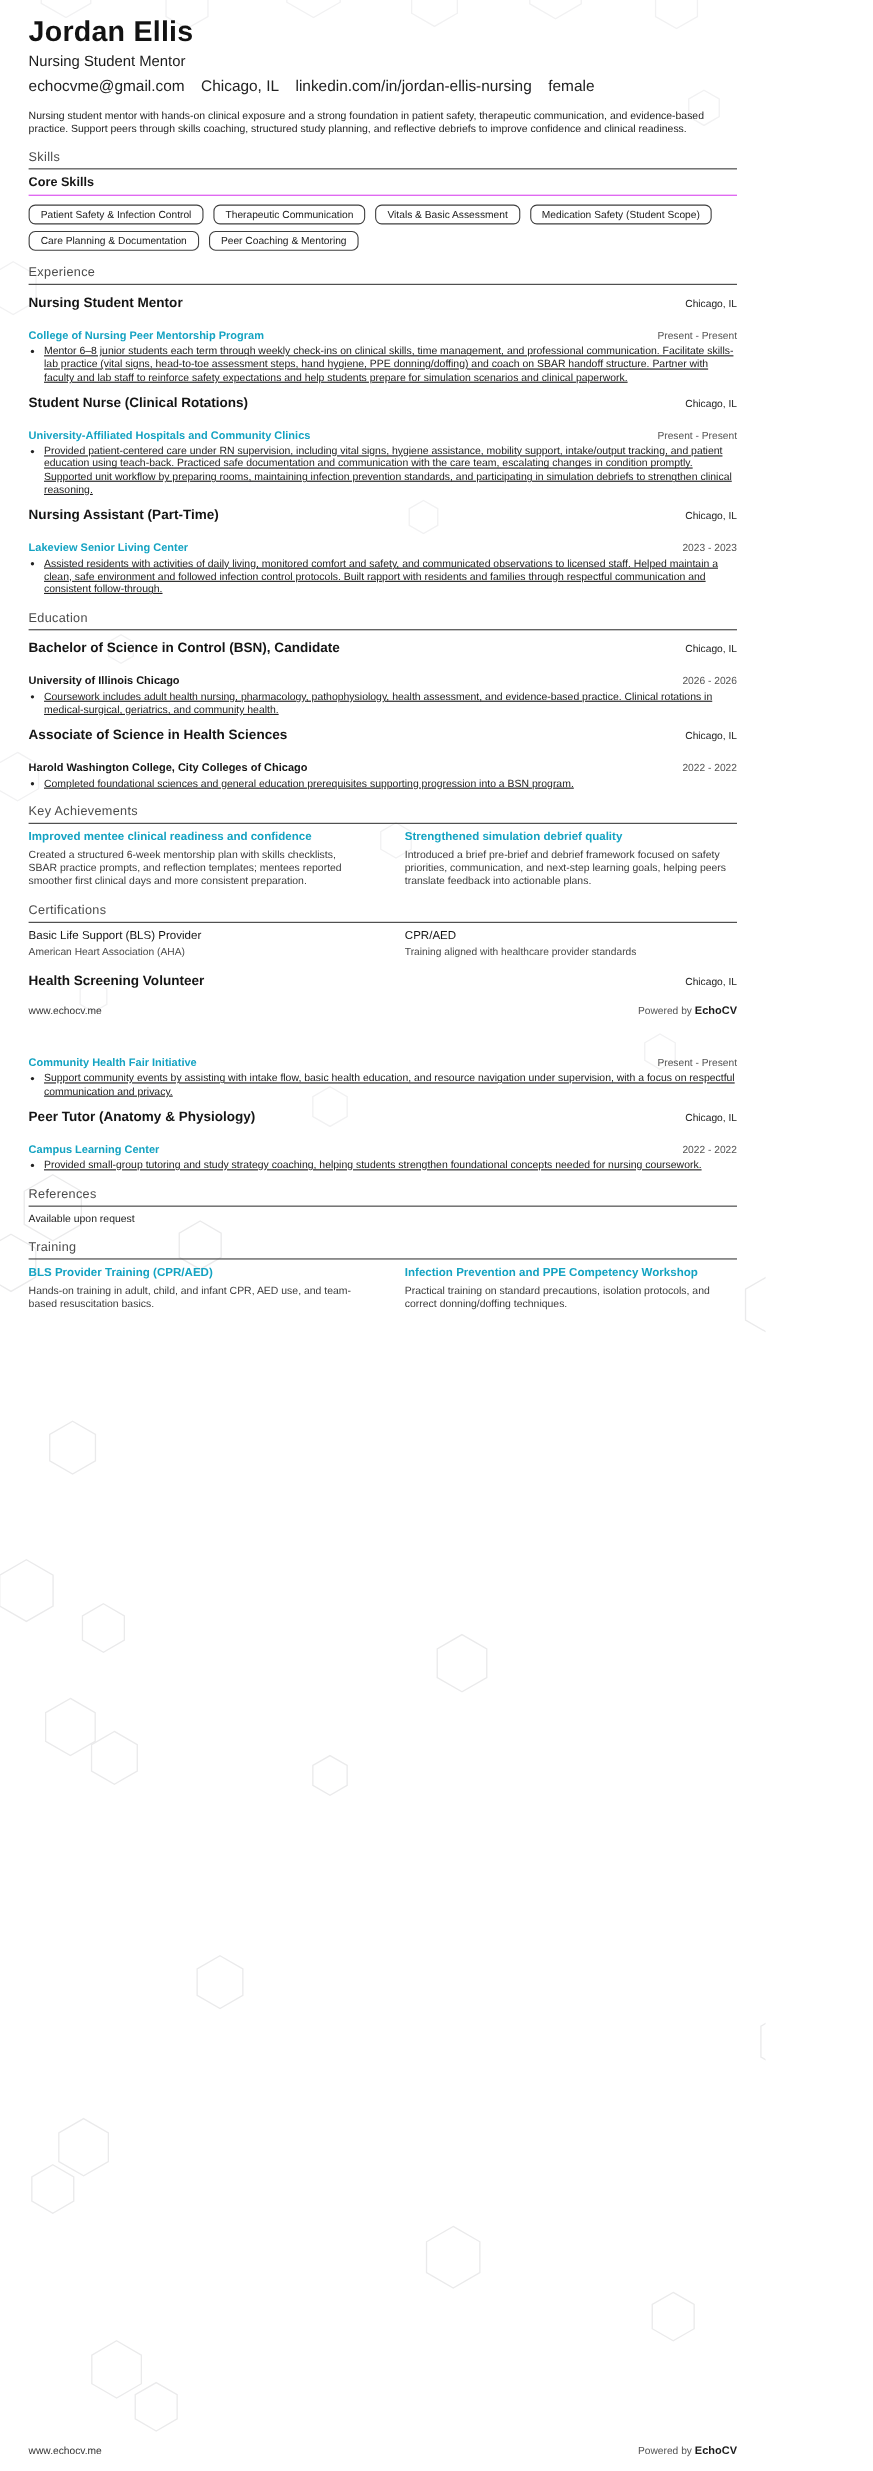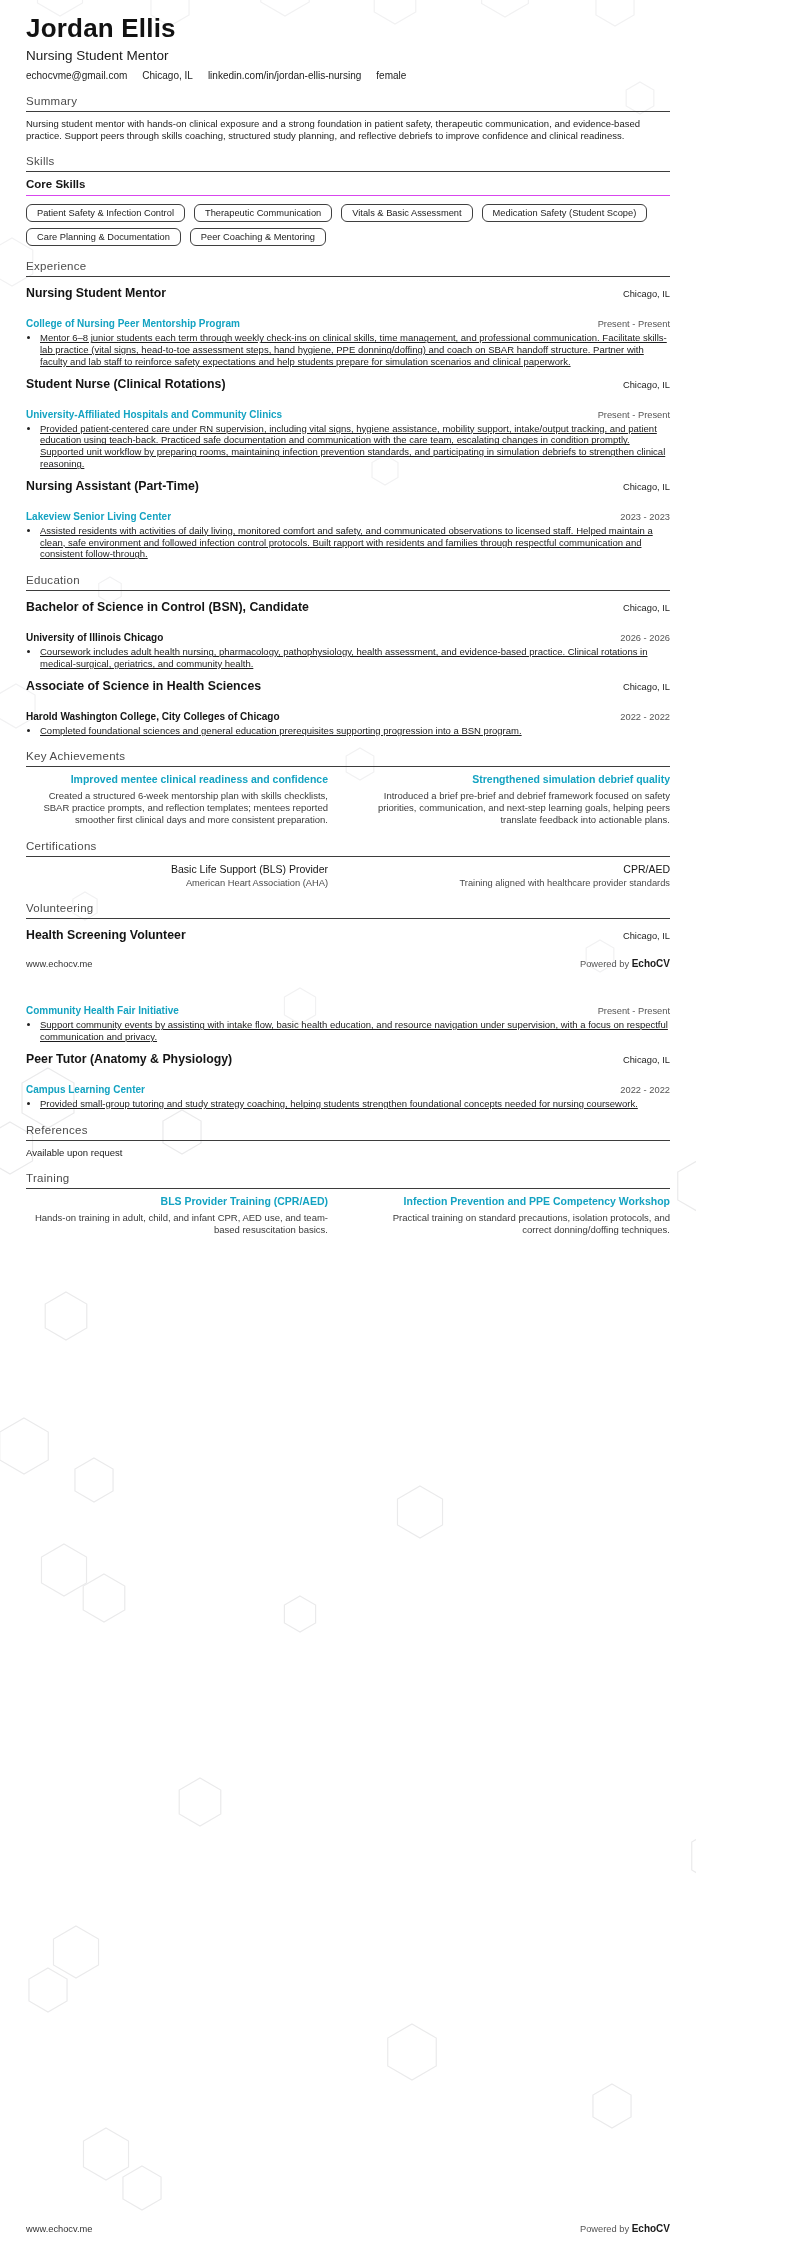--- a/index.html
+++ b/index.html
@@ -11,21 +11,21 @@
     background: #ffffff;
     overflow: hidden;
     font-family: "Liberation Sans", sans-serif;
     color: #1d1d1f;
   }
   .hexbg { position: absolute; top: 0; left: 0; z-index: 0; }
   .content { position: relative; z-index: 1; padding: 14px 26px 0 26px; }
 
   .name { margin: 0; font-size: 26px; line-height: 1.15; font-weight: 700; color: #121212; letter-spacing: 0.2px; }
   .subtitle { margin-top: 4px; font-size: 13.5px; color: #1b1b1b; }
-  .contact { margin-top: 7px; display: flex; gap: 15px; font-size: 10px; color: #222; }
+  .contact { margin-top: 7px; display: flex; gap: 15px; font-size: 14px; color: #222; }
 
   .sec { margin-top: 14px; }
   .sec-h {
     margin: 0 0 6px 0;
     font-size: 11.5px;
     font-weight: 400;
     color: #4b4b4b;
     letter-spacing: 0.3px;
     padding-bottom: 4px;
     border-bottom: 1px solid #3d3d3d;
@@ -47,21 +47,21 @@
   .row { display: flex; justify-content: space-between; align-items: baseline; }
   .row2 { margin-top: 18px; }
   .entry-title { font-size: 12.3px; font-weight: 700; color: #141414; }
   .loc { font-size: 9.3px; color: #222; }
   .dates { font-size: 9.3px; color: #555; }
   .company { font-size: 10px; font-weight: 700; color: var(--accent, #14a3c2); }
   .school { font-size: 10px; font-weight: 700; color: #141414; }
   .bullets { margin: 3px 0 0 0; padding-left: 14px; text-decoration: underline; }
   .bullets li { font-size: 9.5px; line-height: 1.24; color: #222; }
 
-  .two-col { display: flex; gap: 40px; text-align: right; }
+  .two-col { display: flex; gap: 40px; }
   .col { flex: 1 1 0; min-width: 0; }
   .ach-title { margin: 0 0 5px 0; font-size: 10.5px; font-weight: 700; color: var(--accent, #14a3c2); }
   .ach-text { margin: 0; font-size: 9.5px; line-height: 1.26; color: #3a3a3a; }
   .cert-title { margin: 0; font-size: 10.5px; color: #161616; }
   .cert-sub { margin: 3px 0 0 0; font-size: 9.3px; color: #4a4a4a; }
 
   .footer-row { display: flex; justify-content: space-between; align-items: baseline; font-size: 9.3px; color: #333; }
   .footer-mid { margin-top: 16px; }
   .powered { color: #555; }
   .brand { font-weight: 700; color: #1b1b1b; font-size: 10px; }
@@ -135,21 +135,20 @@
       <div class="subtitle">Nursing Student Mentor</div>
       <div class="contact">
         <span>echocvme@gmail.com</span>
         <span>Chicago, IL</span>
         <span>linkedin.com/in/jordan-ellis-nursing</span>
         <span>female</span>
       </div>
     </header>
 
     <section class="sec">
-      <h2 class="sec-h">Summary</h2>
       <p class="body-text">Nursing student mentor with hands-on clinical exposure and a strong foundation in patient safety, therapeutic communication, and evidence-based practice. Support peers through skills coaching, structured study planning, and reflective debriefs to improve confidence and clinical readiness.</p>
     </section>
 
     <section class="sec">
       <h2 class="sec-h">Skills</h2>
       <h3 class="group-h">Core Skills</h3>
       <div class="pills">
         <span class="pill">Patient Safety &amp; Infection Control</span>
         <span class="pill">Therapeutic Communication</span>
         <span class="pill">Vitals &amp; Basic Assessment</span>
@@ -259,21 +258,20 @@
           <p class="cert-sub">American Heart Association (AHA)</p>
         </div>
         <div class="col">
           <p class="cert-title">CPR/AED</p>
           <p class="cert-sub">Training aligned with healthcare provider standards</p>
         </div>
       </div>
     </section>
 
     <section class="sec">
-      <h2 class="sec-h">Volunteering</h2>
       <article class="entry">
         <div class="row">
           <span class="entry-title">Health Screening Volunteer</span>
           <span class="loc">Chicago, IL</span>
         </div>
       </article>
     </section>
 
     <div class="footer-row footer-mid">
       <span>www.echocv.me</span>

